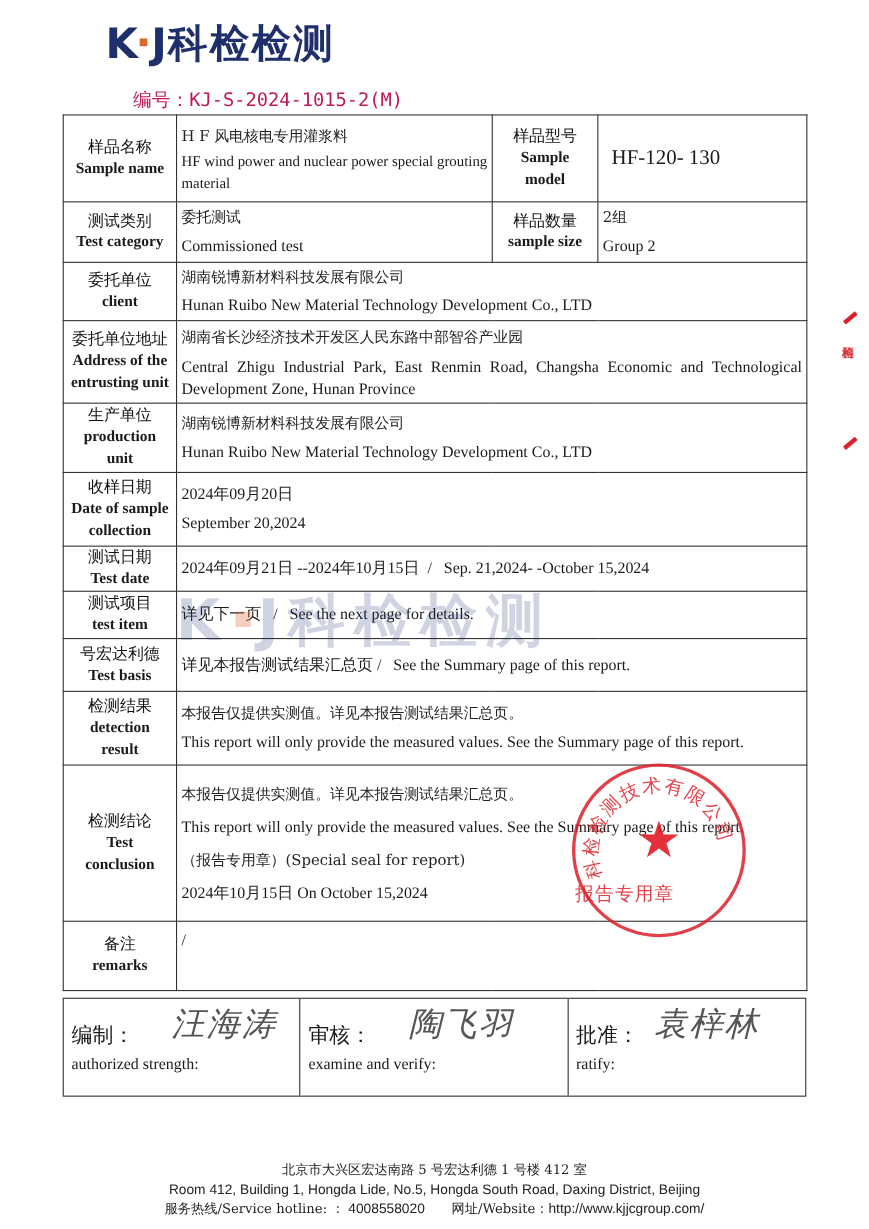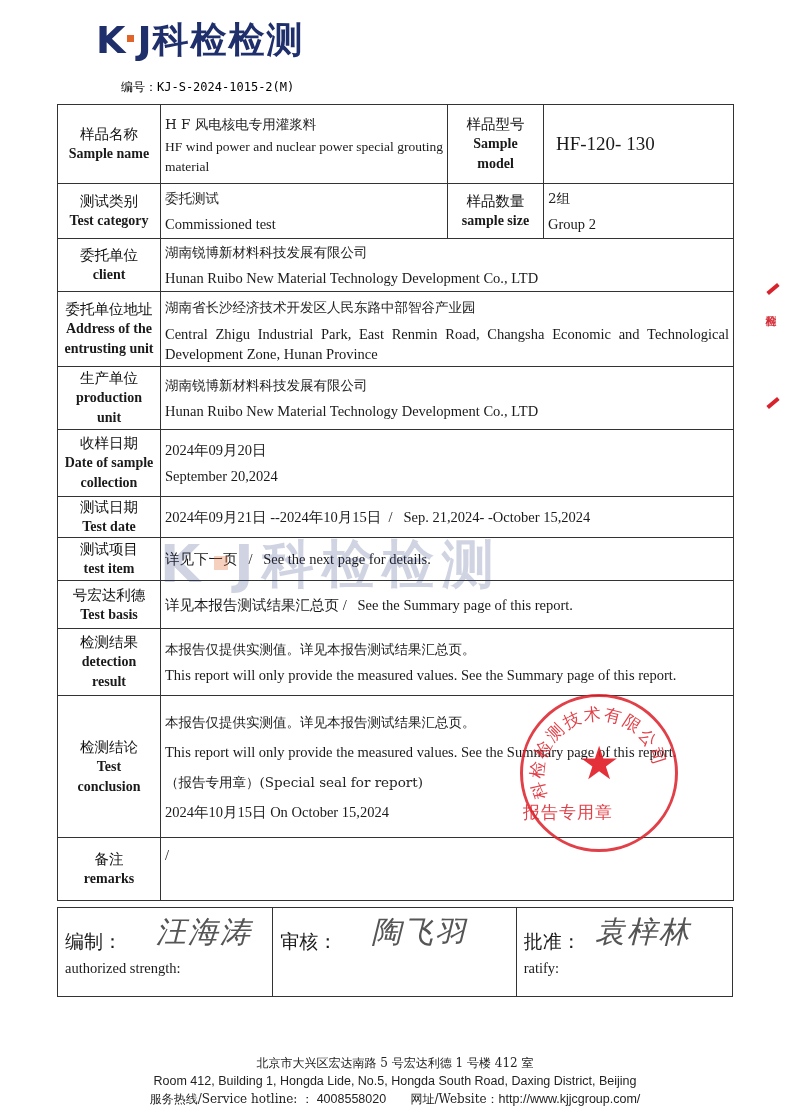--- a/index.html
+++ b/index.html
@@ -1,21 +1,21 @@
 <!DOCTYPE html>
 <html><head>
 <meta charset="utf-8">
 <style>
   html, body { margin: 0; padding: 0; background: #ffffff; }
   body { width: 790px; height: 1117px; position: relative; overflow: hidden; font-family: "Liberation Serif", serif; color: #1a1a1a; }
   .logo { position: absolute; left: 96px; top: 18px; height: 44px; display: flex; align-items: center; font-family: "DejaVu Sans", sans-serif; font-weight: bold; color: #1f2f6b; }
   .logo .kj { font-size: 38px; letter-spacing: -1px; display: flex; align-items: center; }
   .logo .dot { display: inline-block; width: 7px; height: 7px; background: #e0652a; margin: 0 3px; position: relative; top: -2px; }
   .logo .cn { font-size: 36px; letter-spacing: 2px; margin-left: 2px; }
-  .report-no { position: absolute; left: 121px; top: 79px; font-family: "DejaVu Sans Mono", monospace; font-size: 12px; color: #000000; }
+  .report-no { position: absolute; left: 121px; top: 79px; font-family: "DejaVu Sans Mono", monospace; font-size: 17px; color: #be185d; }
   .report-no .lbl { font-family: "DejaVu Sans", sans-serif; }
 
   table.main { position: absolute; left: 57px; top: 104px; width: 676px; border-collapse: collapse; table-layout: fixed; }
   table.main td { border: 1px solid #333; padding: 0 4px; vertical-align: middle; }
   td.lbl { text-align: center; font-weight: bold; font-size: 14px; line-height: 20px; padding: 0 1px !important; }
   td.lbl .zh { font-family: "DejaVu Sans", sans-serif; font-weight: normal; font-size: 14.5px; color: #111; }
   td.val { font-size: 14.5px; line-height: 26px; }
   td.val .zh { font-family: "DejaVu Serif", serif; font-size: 13.5px; color: #222; }
   .justify { text-align: justify; text-align-last: left; line-height: 20px; }
   .right { text-align: left; padding-right: 2px; }
@@ -210,20 +210,21 @@
   </table>
 
 <div class="sign-row">
   <div class="sign-cell" style="width:216px">
     <div class="zh">编制：</div>
     <div>authorized strength:</div>
     <span class="signature" style="left:98px">汪海涛</span>
   </div>
   <div class="sign-cell" style="width:244px">
     <div class="zh">审核：</div>
+    <div>examine and verify:</div>
     <span class="signature" style="left:98px">陶飞羽</span>
   </div>
   <div class="sign-cell" style="width:216px">
     <div class="zh">批准：</div>
     <div>ratify:</div>
     <span class="signature" style="left:78px">袁梓林</span>
   </div>
 </div>
 
 <div class="watermark">

